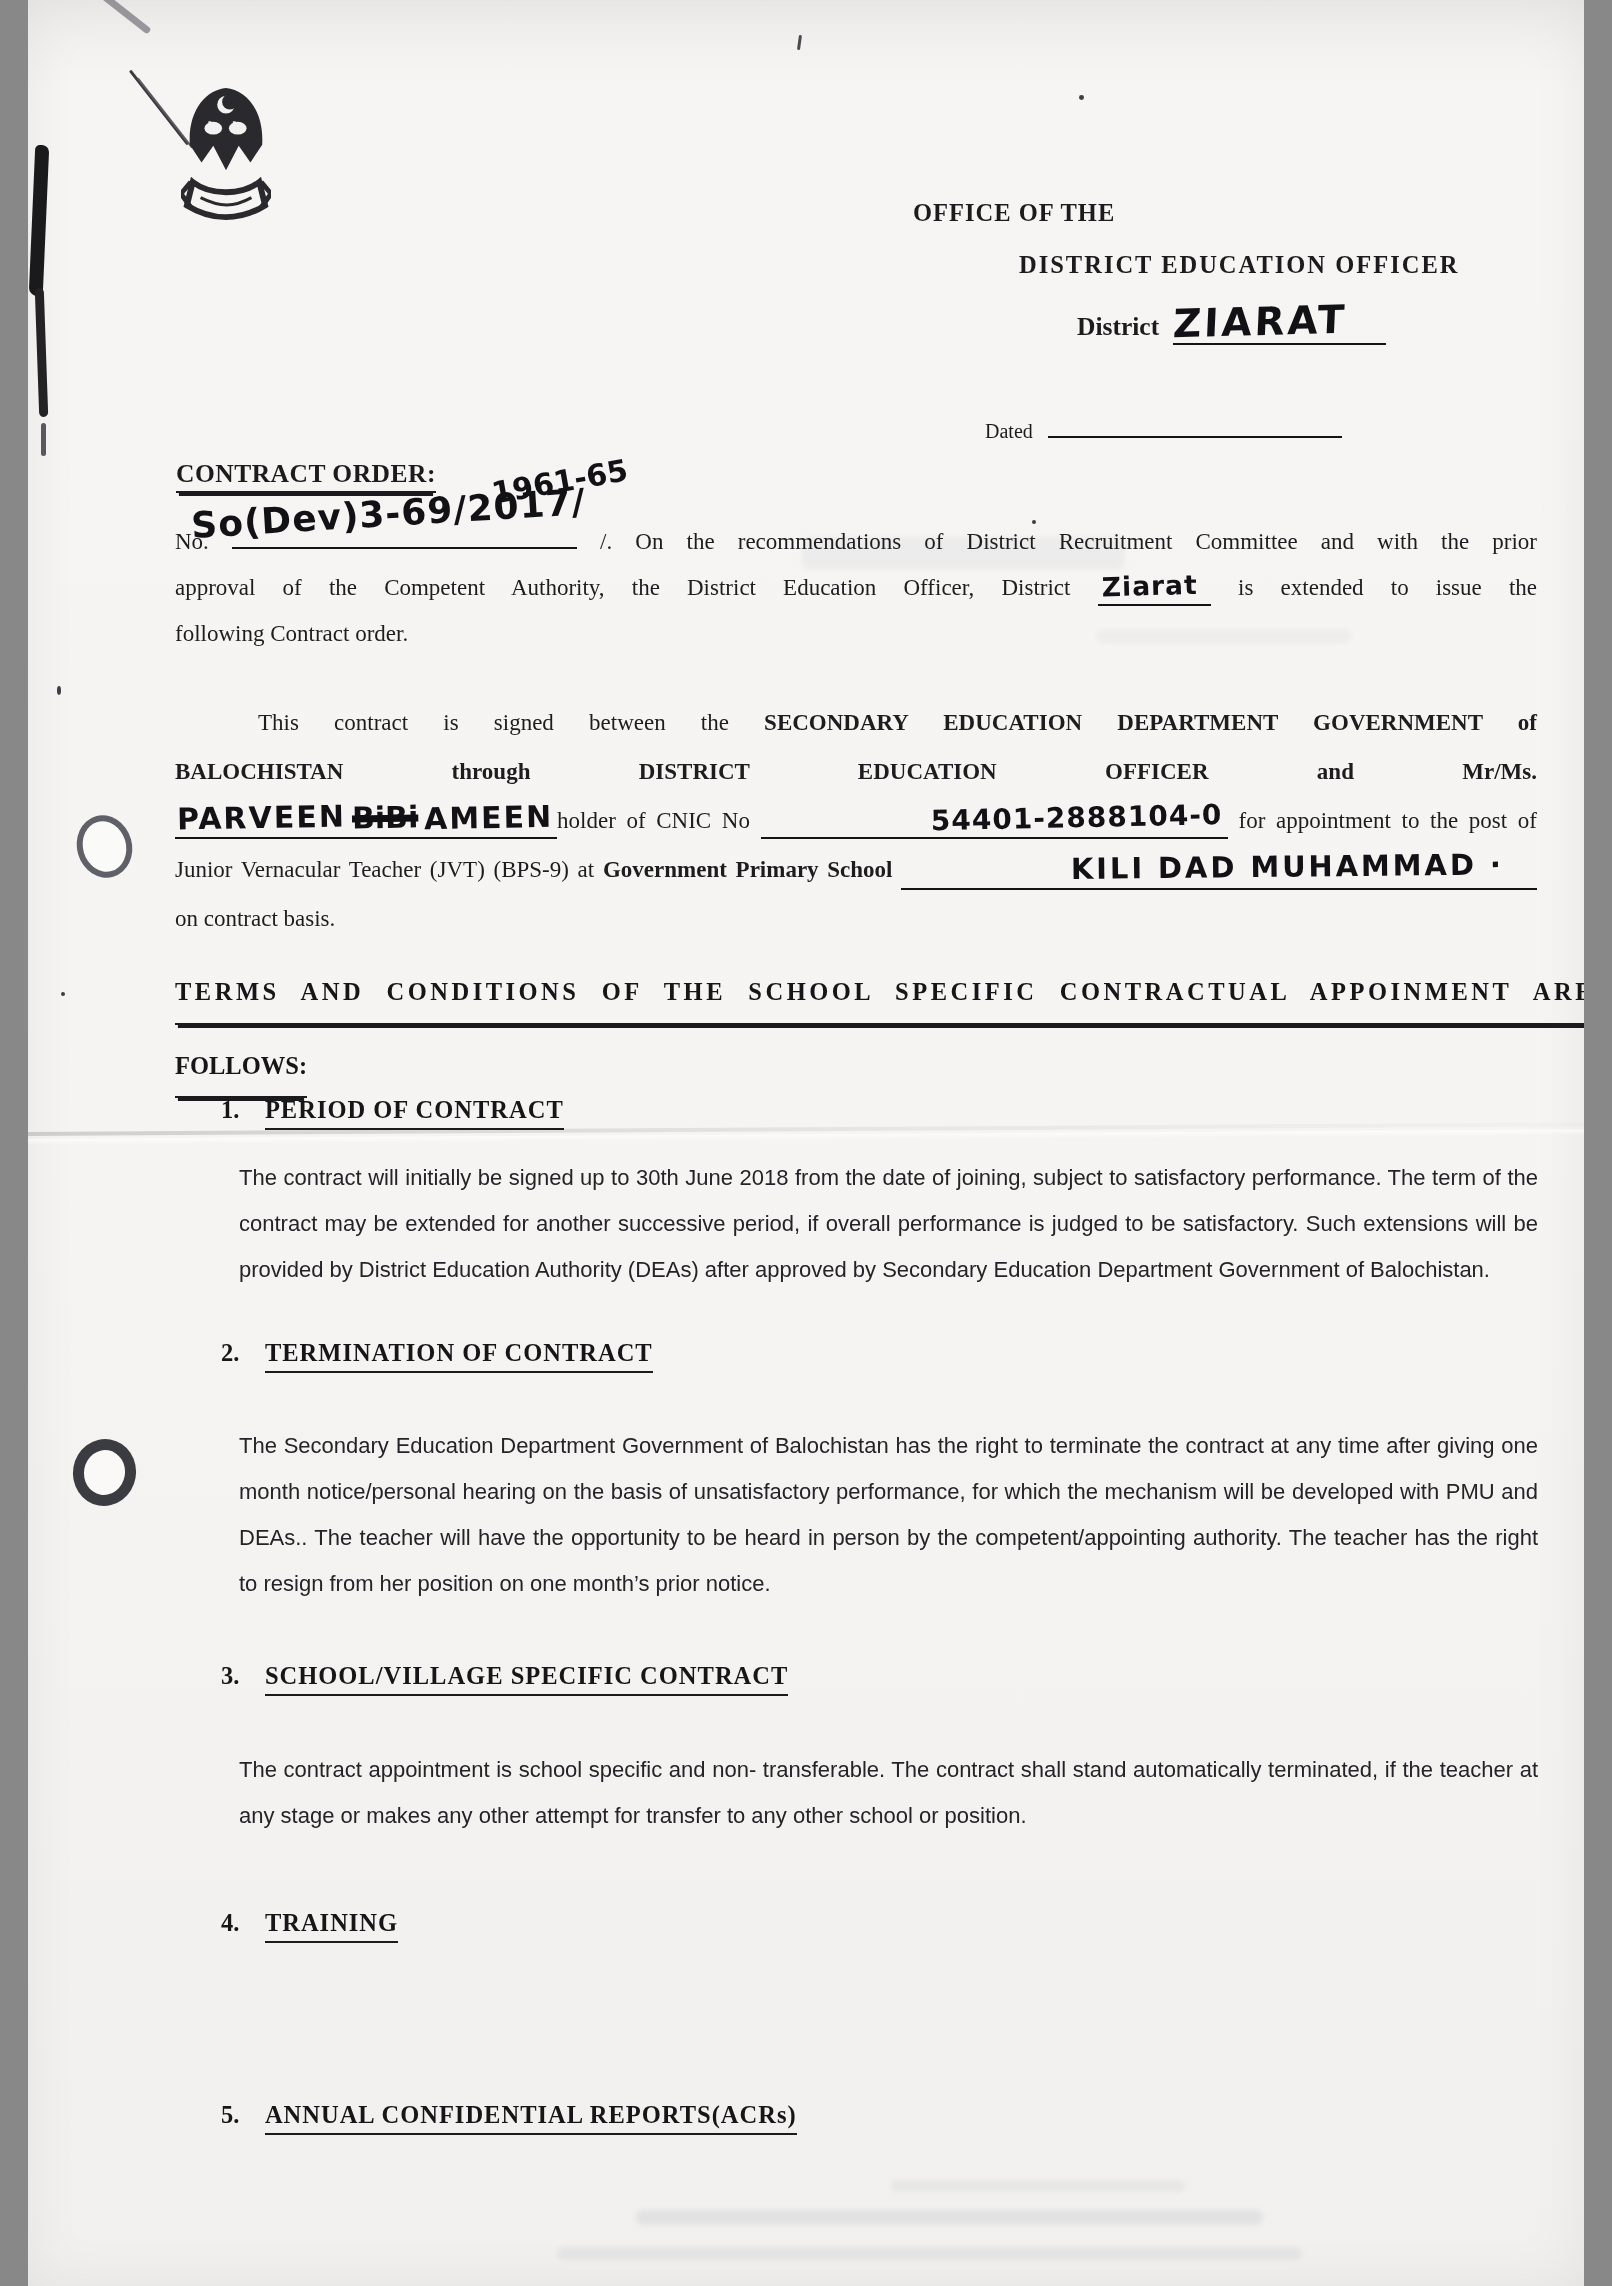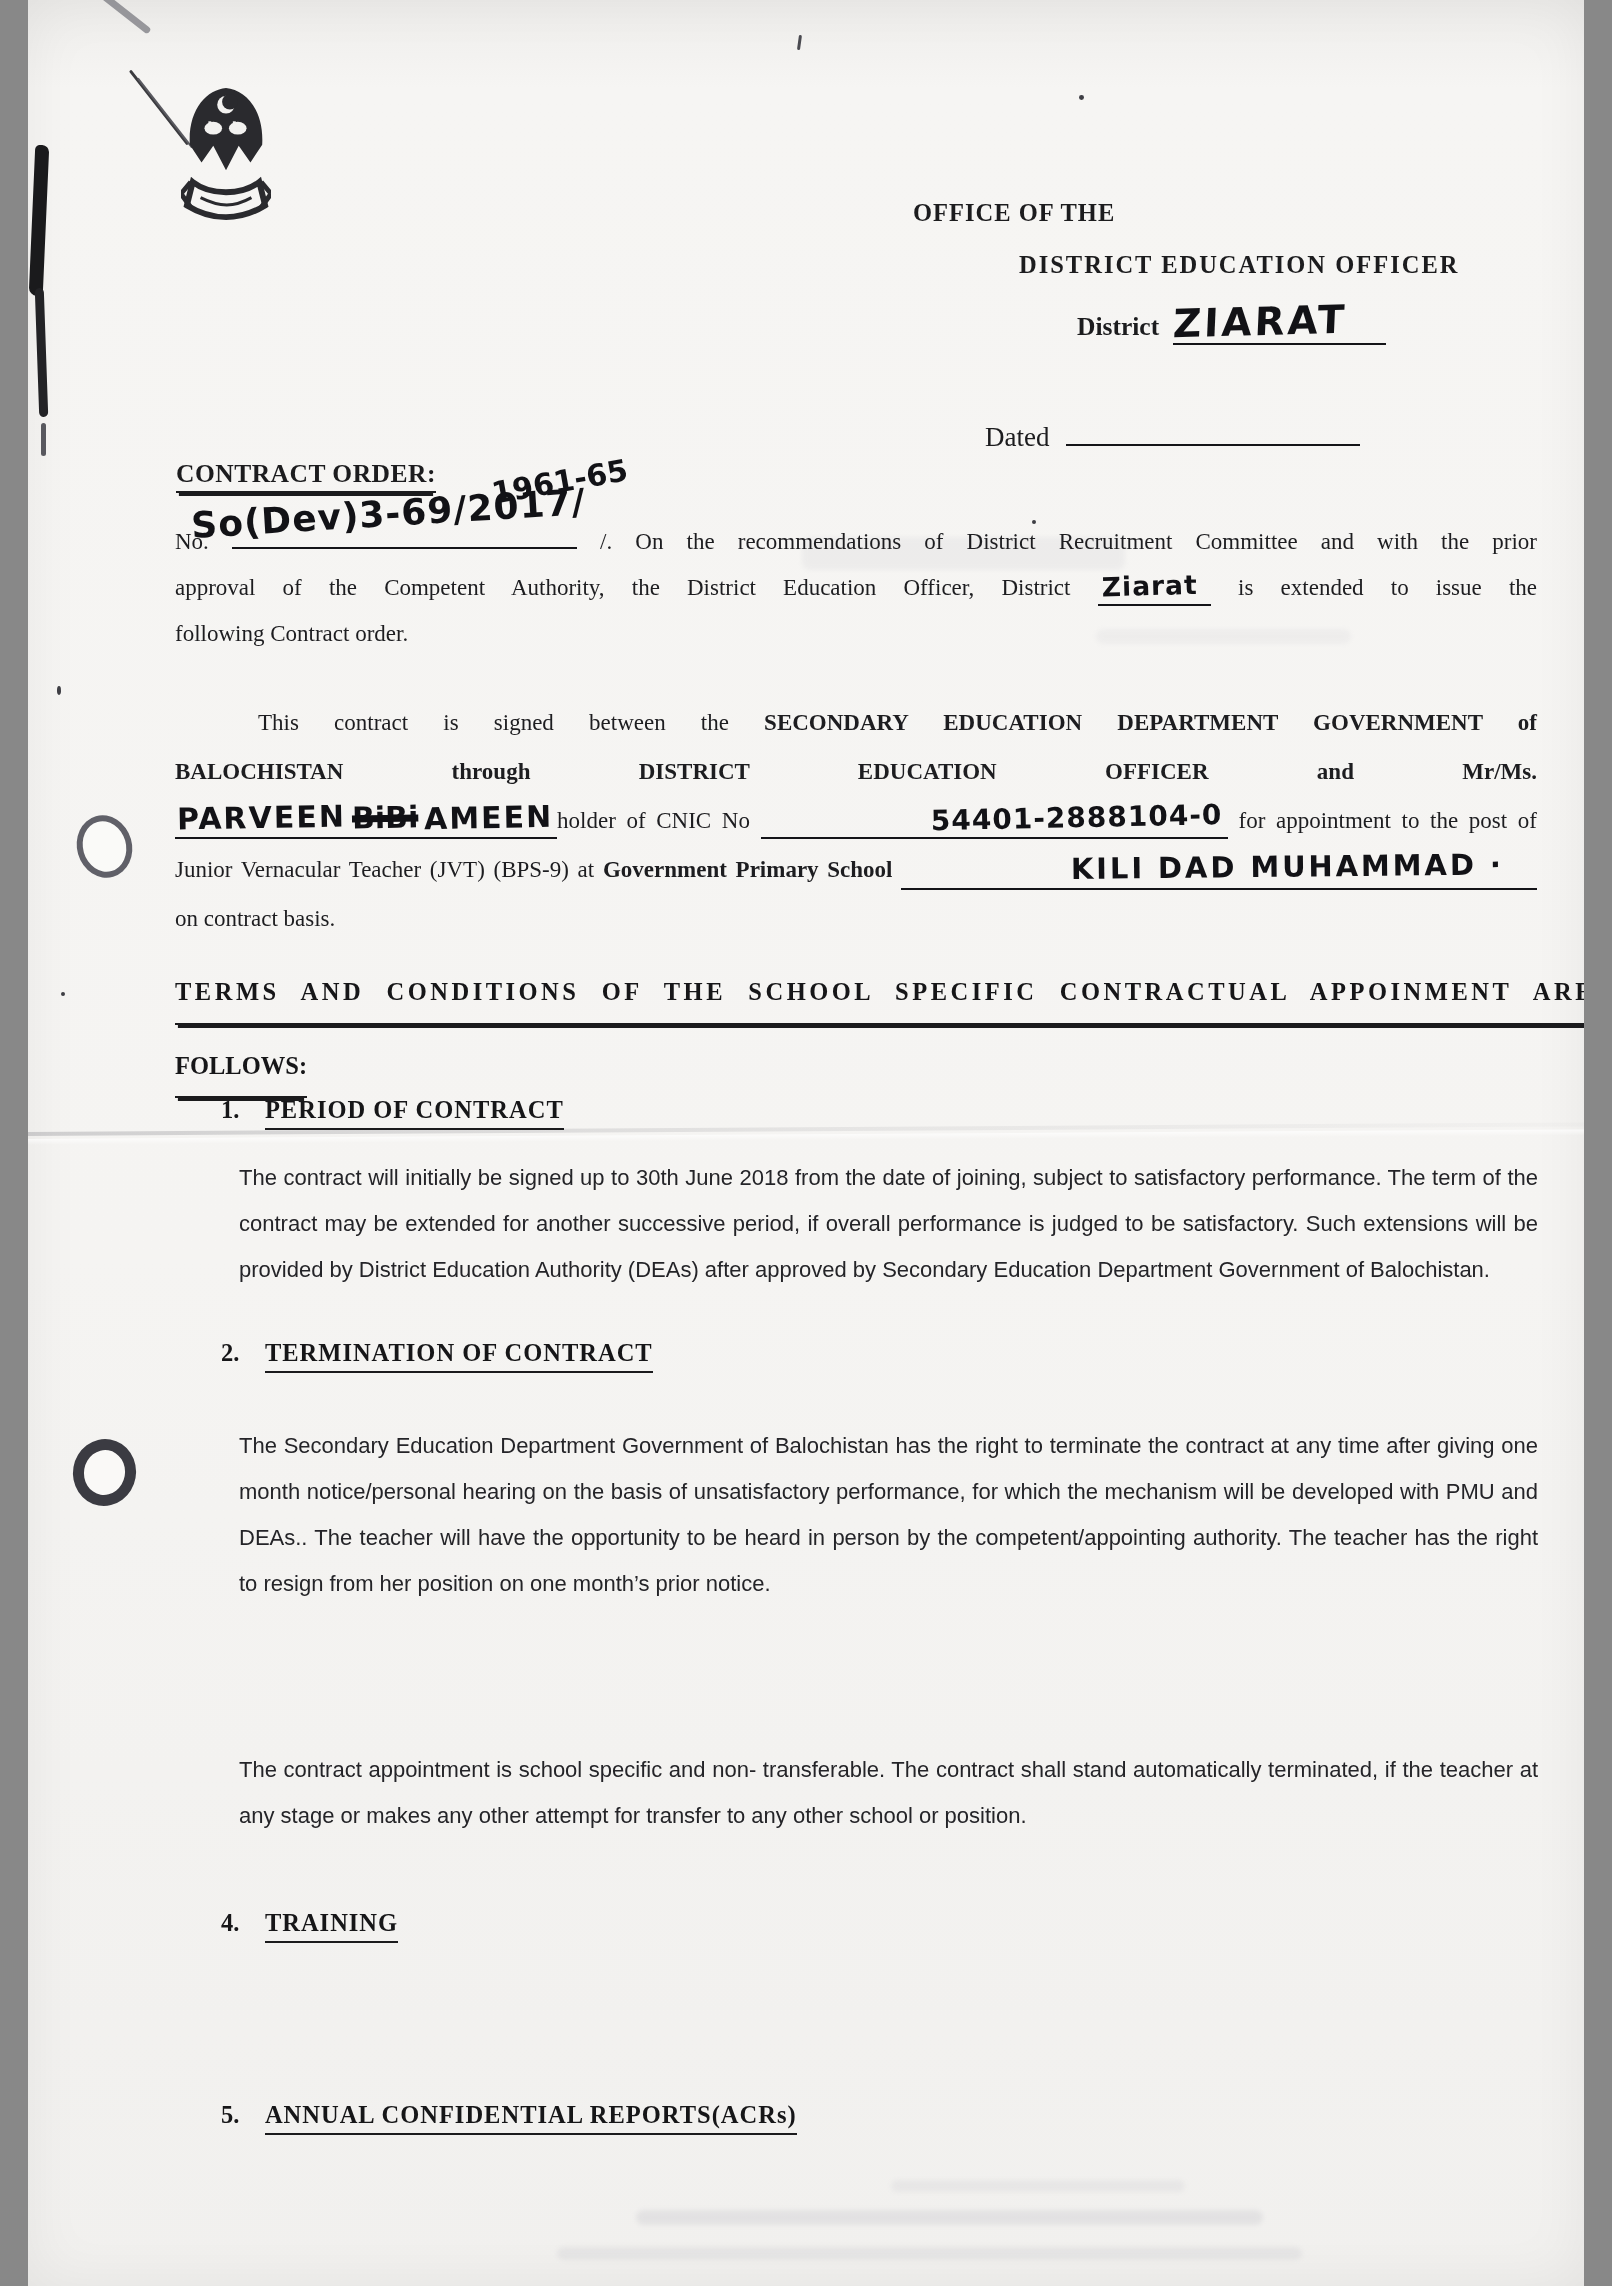--- a/index.html
+++ b/index.html
@@ -11,21 +11,21 @@
     background:linear-gradient(180deg,#eeedeb 0px,#f6f5f3 88px,#f5f4f2 55%,#f1f0ee 100%);
     overflow:hidden;
     font-family:"Liberation Serif", serif;
     color:#1c1c1e;
     box-shadow:inset 0 0 59px rgba(0,0,0,0.06);
   }
   .abs{position:absolute;}
   .b{font-weight:bold;}
   .office-line{font-size:24.5px;font-weight:bold;letter-spacing:1px;white-space:nowrap;}
   .district-row{font-size:25.5px;font-weight:bold;white-space:nowrap;}
-  .dated-row{font-size:27px;white-space:nowrap;}
+  .dated-row{font-size:20px;white-space:nowrap;}
   .heading{
     font-size:25.5px;font-weight:bold;letter-spacing:0.5px;white-space:nowrap;
   }
   .dbl-underline{
     border-bottom:2px solid #1b1b1d;
     padding-bottom:2.9px;
     box-shadow:0 5.9px 0 -2.9px #1b1b1d;
   }
   .para{
     font-size:23px;line-height:46px;text-align:justify;color:#1d1d20;
@@ -194,20 +194,23 @@
   <div class="sec-head" style="top:1096px;">
     <span class="sec-num">1.</span><span class="sec-title">PERIOD OF CONTRACT</span>
   </div>
   <div class="sec-body" style="top:1155px;">The contract will initially be signed up to 30th June 2018 from the date of joining, subject to satisfactory performance. The term of the contract may be extended for another successive period, if overall performance is judged to be satisfactory. Such extensions will be provided by District Education Authority (DEAs) after approved by Secondary Education Department Government of Balochistan.</div>
 
   <div class="sec-head" style="top:1339px;">
     <span class="sec-num">2.</span><span class="sec-title">TERMINATION OF CONTRACT</span>
   </div>
   <div class="sec-body" style="top:1423px;">The Secondary Education Department Government of Balochistan has the right to terminate the contract at any time after giving one month notice/personal hearing on the basis of unsatisfactory performance, for which the mechanism will be developed with PMU and DEAs..  The teacher will have the opportunity to be heard in person by the competent/appointing authority. The teacher has the right to resign from her position on one month’s prior notice.</div>
 
+  <div class="sec-head" style="top:1662px;">
+    <span class="sec-num">3.</span><span class="sec-title">SCHOOL/VILLAGE SPECIFIC CONTRACT</span>
+  </div>
   <div class="sec-body" style="top:1747px;">The contract appointment is school specific and non- transferable. The contract shall stand automatically terminated, if the teacher at any stage or makes any other attempt for transfer to any other school or position.</div>
 
   <div class="sec-head" style="top:1909px;">
     <span class="sec-num">4.</span><span class="sec-title">TRAINING</span>
   </div>
 
   <div class="sec-head" style="top:2101px;">
     <span class="sec-num">5.</span><span class="sec-title">ANNUAL CONFIDENTIAL REPORTS(ACRs)</span>
   </div>
   <div class="sec-body" style="top:2160px;"></div>

